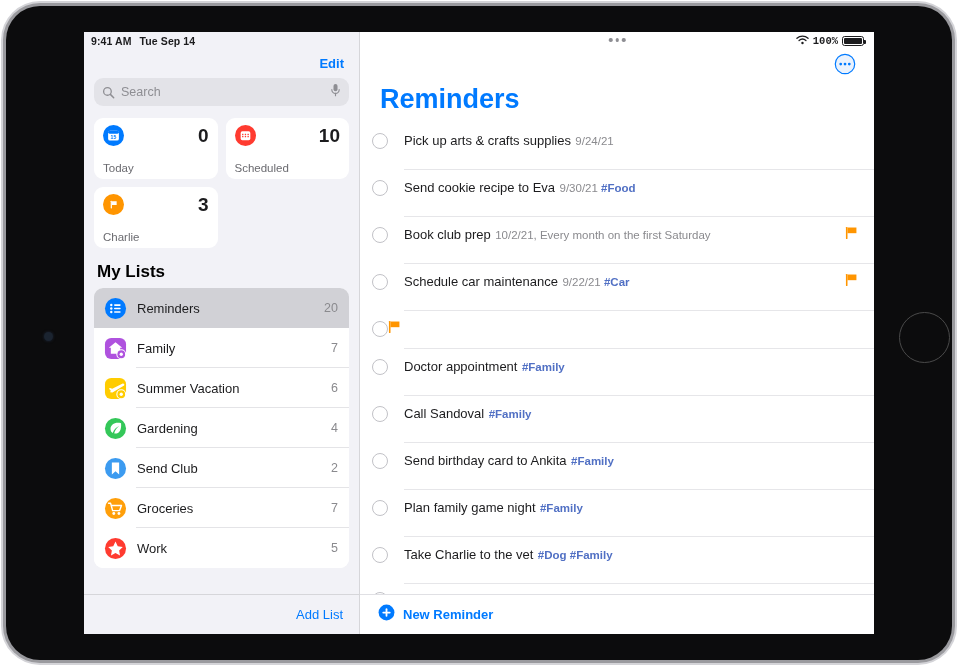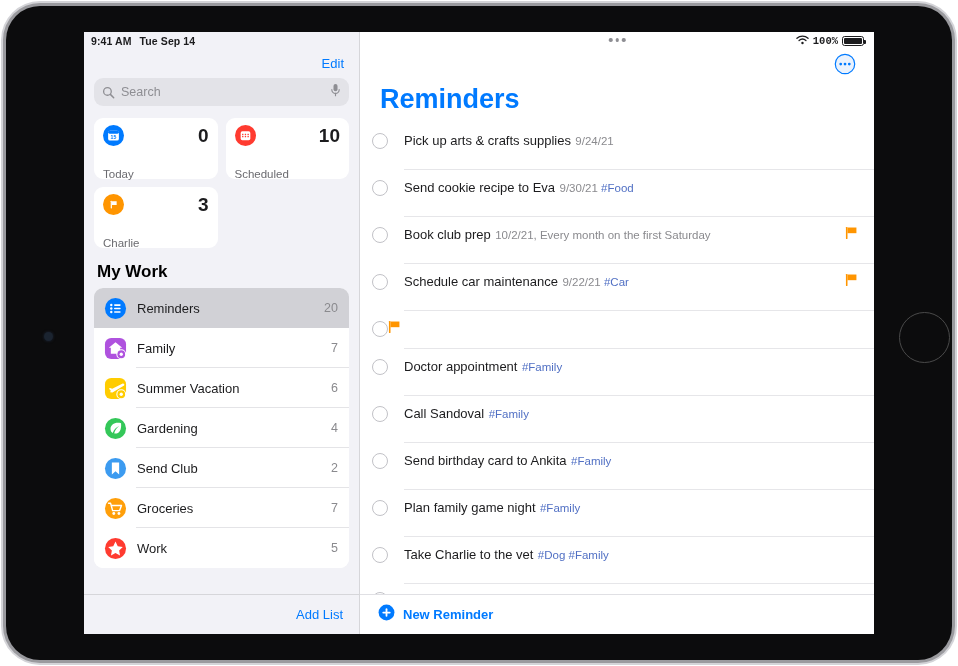--- a/index.html
+++ b/index.html
@@ -58,21 +58,21 @@
     letter-spacing: 0.1px;
   }
   .status-bar .sb-time { margin-right: 8px; }
 
   .sidebar-scroll { flex: 1; overflow: hidden; padding: 0 10px; }
 
   .edit-row {
     height: 26px; display: flex; align-items: center;
     justify-content: flex-end; padding-right: 5px;
   }
-  .edit-btn { font-size: 13px; color: #007aff; font-weight: 400; cursor: pointer; }
+  .edit-btn { font-size: 13px; color: #007aff; font-weight: 700; cursor: pointer; }
 
   .search-box {
     height: 28px; border-radius: 9px; background: #e3e3e8;
     display: flex; align-items: center; padding: 8px 8px;
     margin-top: 2px;
   }
   .search-box .sb-icon { flex: 0 0 auto; display:flex; align-items:center; }
   .search-placeholder { flex: 1; font-size: 12.5px; color: #8e8e93; margin-left: 6px; }
 
   
@@ -84,21 +84,21 @@
     background: #ffffff; border-radius: 9px;
     height: 61px; padding: 7px 9px 6px 9px;
     position: relative; cursor: pointer;
   }
   .smart-card .sc-top { display: flex; align-items: center; justify-content: space-between; }
   .sc-icon {
     width: 21px; height: 21px; border-radius: 50%;
     display: flex; align-items: center; justify-content: center;
   }
   .sc-count { font-size: 19px; font-weight: bold; color: #1c1c1e; line-height: 1; }
-  .sc-label { font-size: 11.5px; color: #6b6b70; margin-top: 22px; }
+  .sc-label { font-size: 11.5px; color: #6b6b70; margin-top: 16px; }
 
   .mylists-title {
     font-size: 17px; font-weight: bold; color: #000;
     margin: 14px 0 6px 3px;
   }
   .lists-card { background: #ffffff; border-radius: 9px; overflow: hidden; }
   .list-row {
     height: 40px; display: flex; align-items: center;
     padding: 0 11px 0 10px; cursor: pointer; position: relative;
     background: #ffffff;
@@ -174,21 +174,21 @@
     position: absolute; left: 32px; right: 0; bottom: 0; height: 1px;
     background: #e6e6e9;
   }
   .rr-check {
     width: 16px; height: 16px; border-radius: 50%;
     border: 1.4px solid #c2c2c7; flex: 0 0 auto; margin-top: 2px;
   }
   .rr-body { flex: 1; margin-left: 16px; }
   .rr-title { font-size: 13px; color: #1c1c1e; line-height: 1.35; }
   .rr-sub { font-size: 11.5px; color: #8a8a8e; margin-top: 3px; line-height: 1.3; }
-  .rr-sub .tag { color: #5170c4; font-weight: normal; }
+  .rr-sub .tag { color: #5170c4; font-weight: bold; }
   .rr-flag { flex: 0 0 auto; margin-top: 1px; }
 
   .detail-footer {
     height: 40px; border-top: 1px solid #e0e0e4;
     display: flex; align-items: center; padding-left: 18px;
     background: #ffffff; gap: 8px;
   }
   .new-rem-label { font-size: 13px; color: #007aff; font-weight: 600; cursor: pointer; }
 </style>
 </head>
@@ -276,21 +276,21 @@
                 <path d="M5.3 3.4 h5.1 v4.1 h-5.1 Z" fill="#fff"></path>
               </svg>
             </span>
             <span class="sc-count">3</span>
           </div>
           <div class="sc-label">Charlie</div>
         </div>
 
       </div>
 
-      <div class="mylists-title">My Work</div>
+      <div class="mylists-title">My Lists</div>
 
       <div class="lists-card">
 
         <div class="list-row selected">
           <span class="lr-icon">
             <svg width="23" height="23" viewBox="0 0 24 24">
               <circle cx="12" cy="12" r="11" fill="#007aff"></circle>
               <g fill="#fff">
                 <circle cx="7.6" cy="8.4" r="1.25"></circle>
                   <rect x="10.4" y="7.6" width="7" height="1.7" rx="0.85"></rect>

